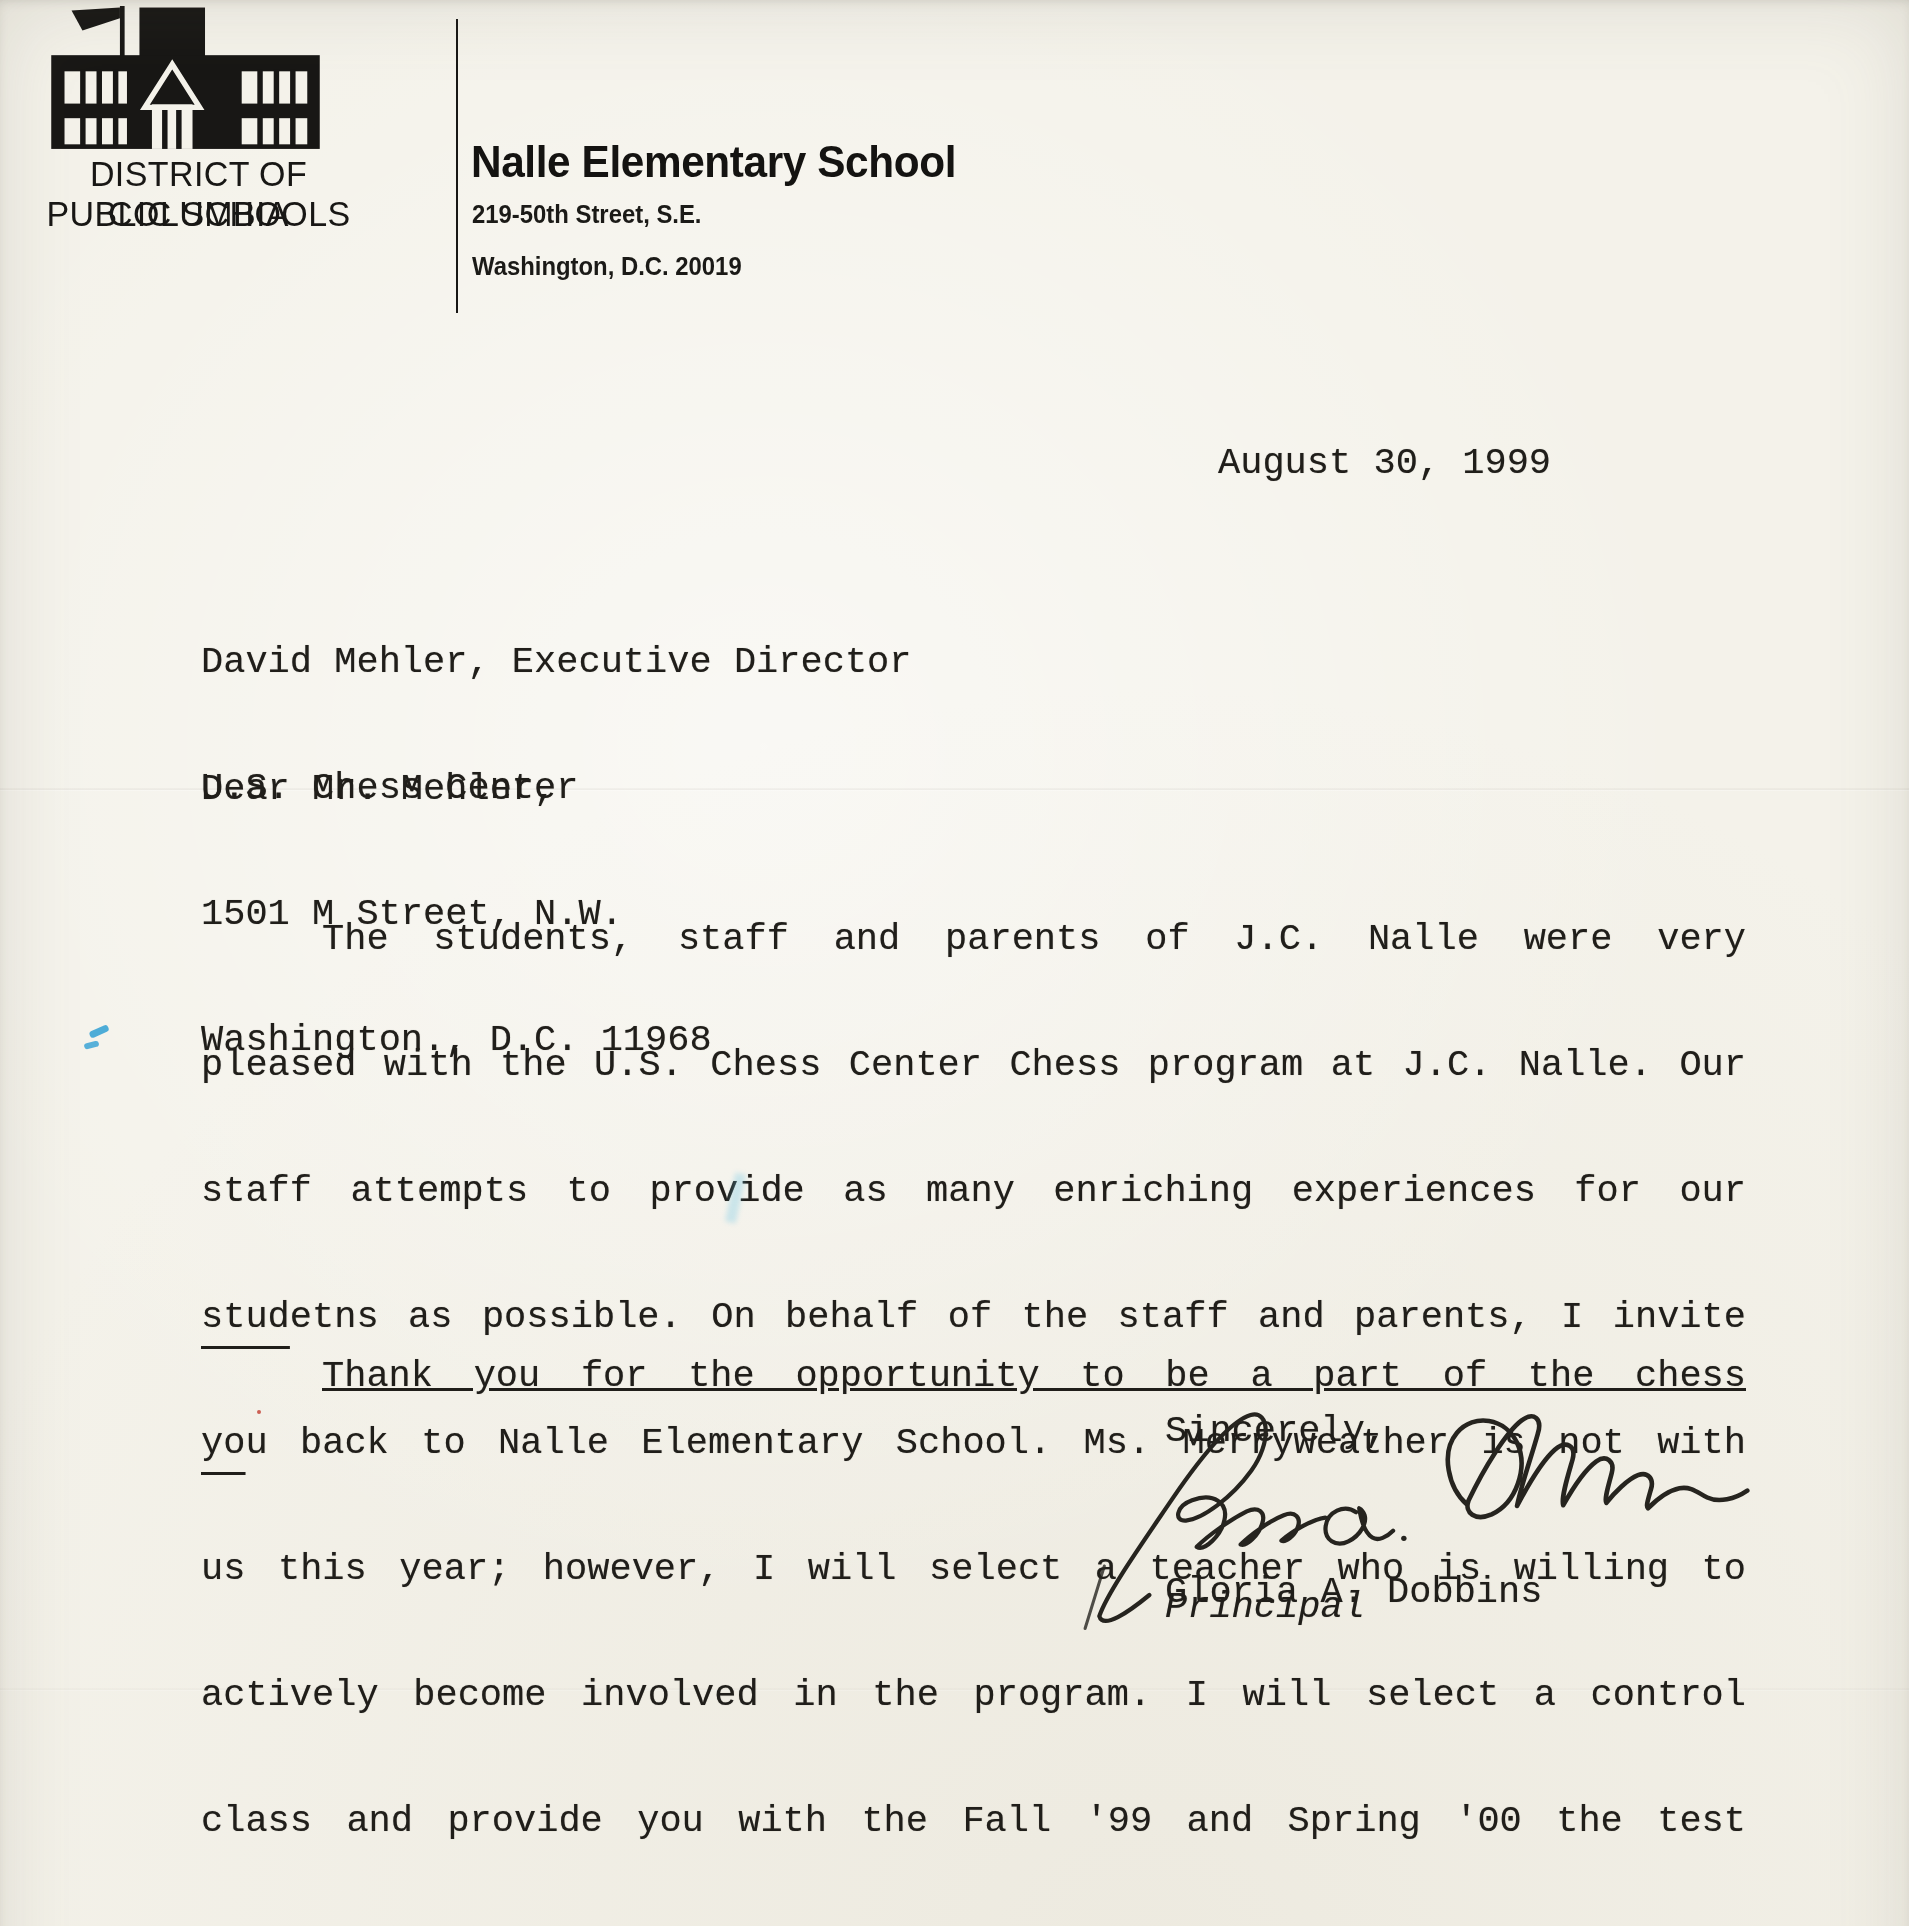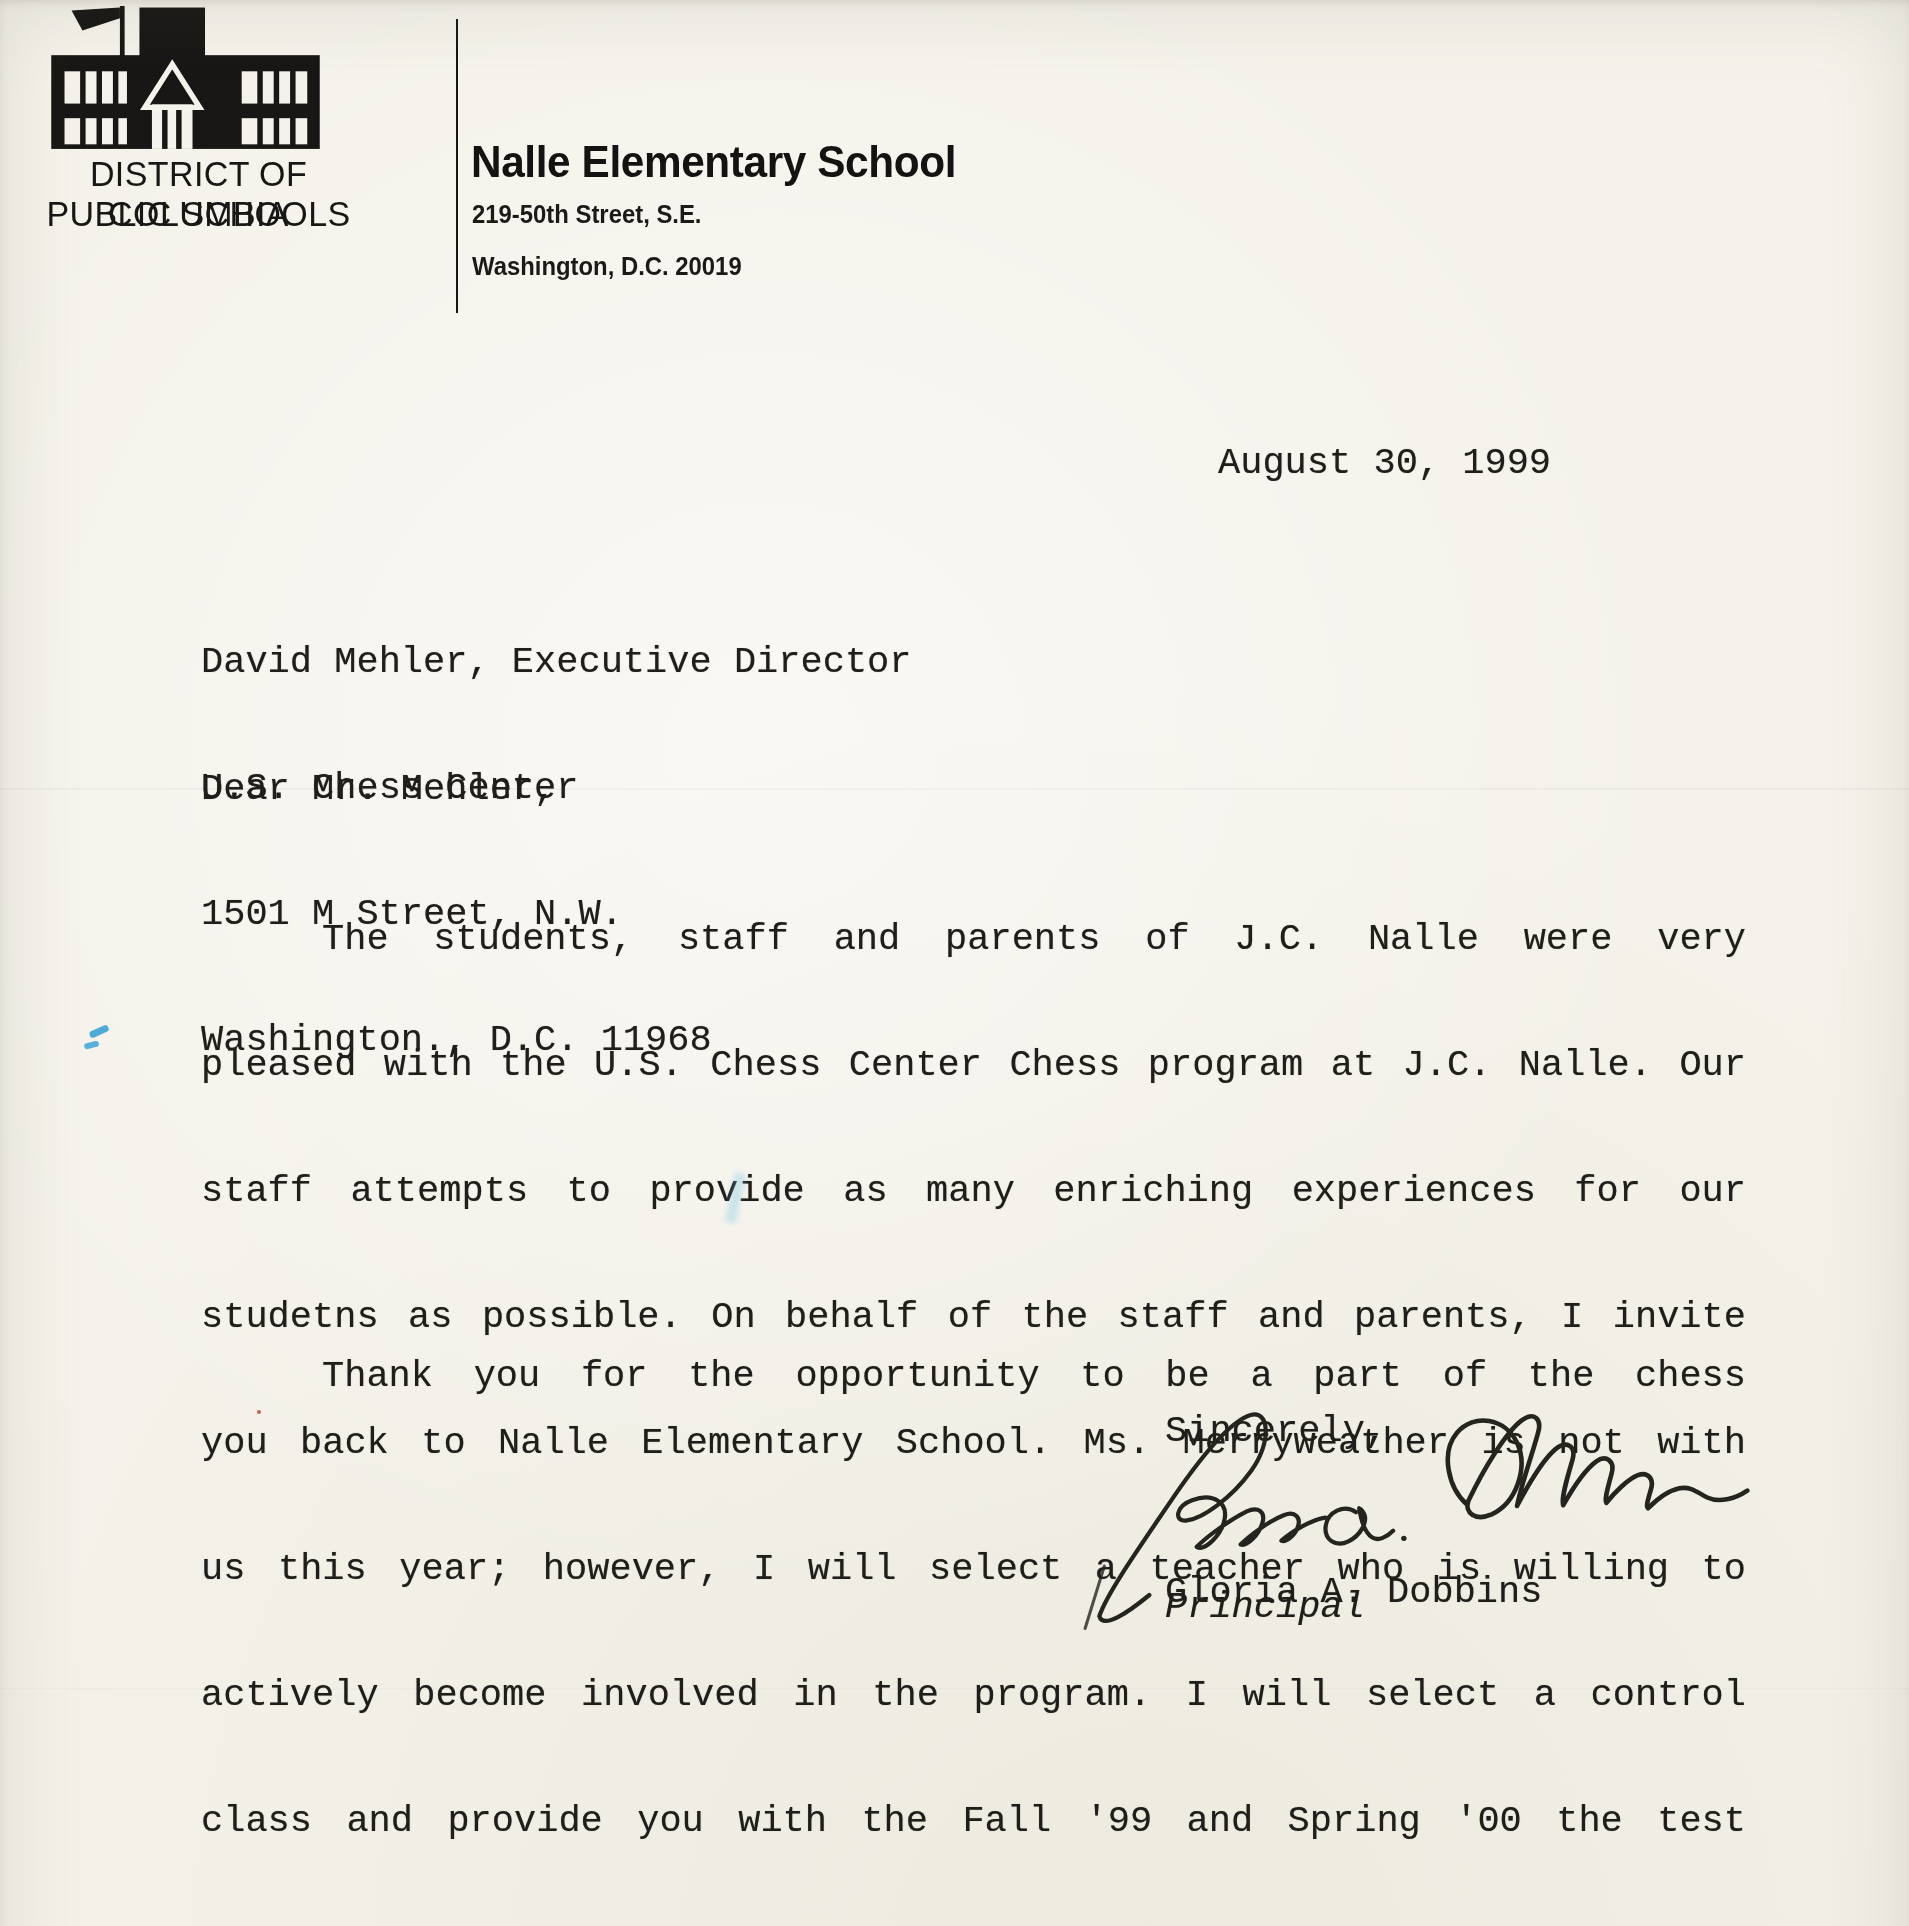--- a/index.html
+++ b/index.html
@@ -53,21 +53,21 @@
   .tline { height: 42px; overflow: hidden; white-space: pre; }
   .jline { text-align: justify; white-space: normal; }
   .jline::after { content: ""; display: inline-block; width: 100%; height: 0; }
   .indent { text-indent: 121px; }
 
   .date-line { left: 1218px; top: 442px; }
   .recipient { left: 201px; top: 557px; width: 1233px; }
   .salutation { left: 201px; top: 768px; }
   .para { left: 201px; width: 1545px; }
   .p1 { top: 834px; }
-  .p2 { top: 1271px; }
+  .p2 { top: 1271px; text-decoration: underline; }
   .closing { left: 1165px; top: 1410px; }
   .signer-name { left: 1165px; top: 1571px; }
   .signer-title { left: 1165px; top: 1586px; font-style: italic; }
 
   
   .signature-svg { left: 1082px; top: 1385px; width: 693px; height: 262px; }
   .signature-svg path { fill: none; stroke: #26241f; stroke-linecap: round; stroke-linejoin: round; }
 
   
   .crease { left: 0; width: 100%; height: 3.1px; pointer-events: none; }

